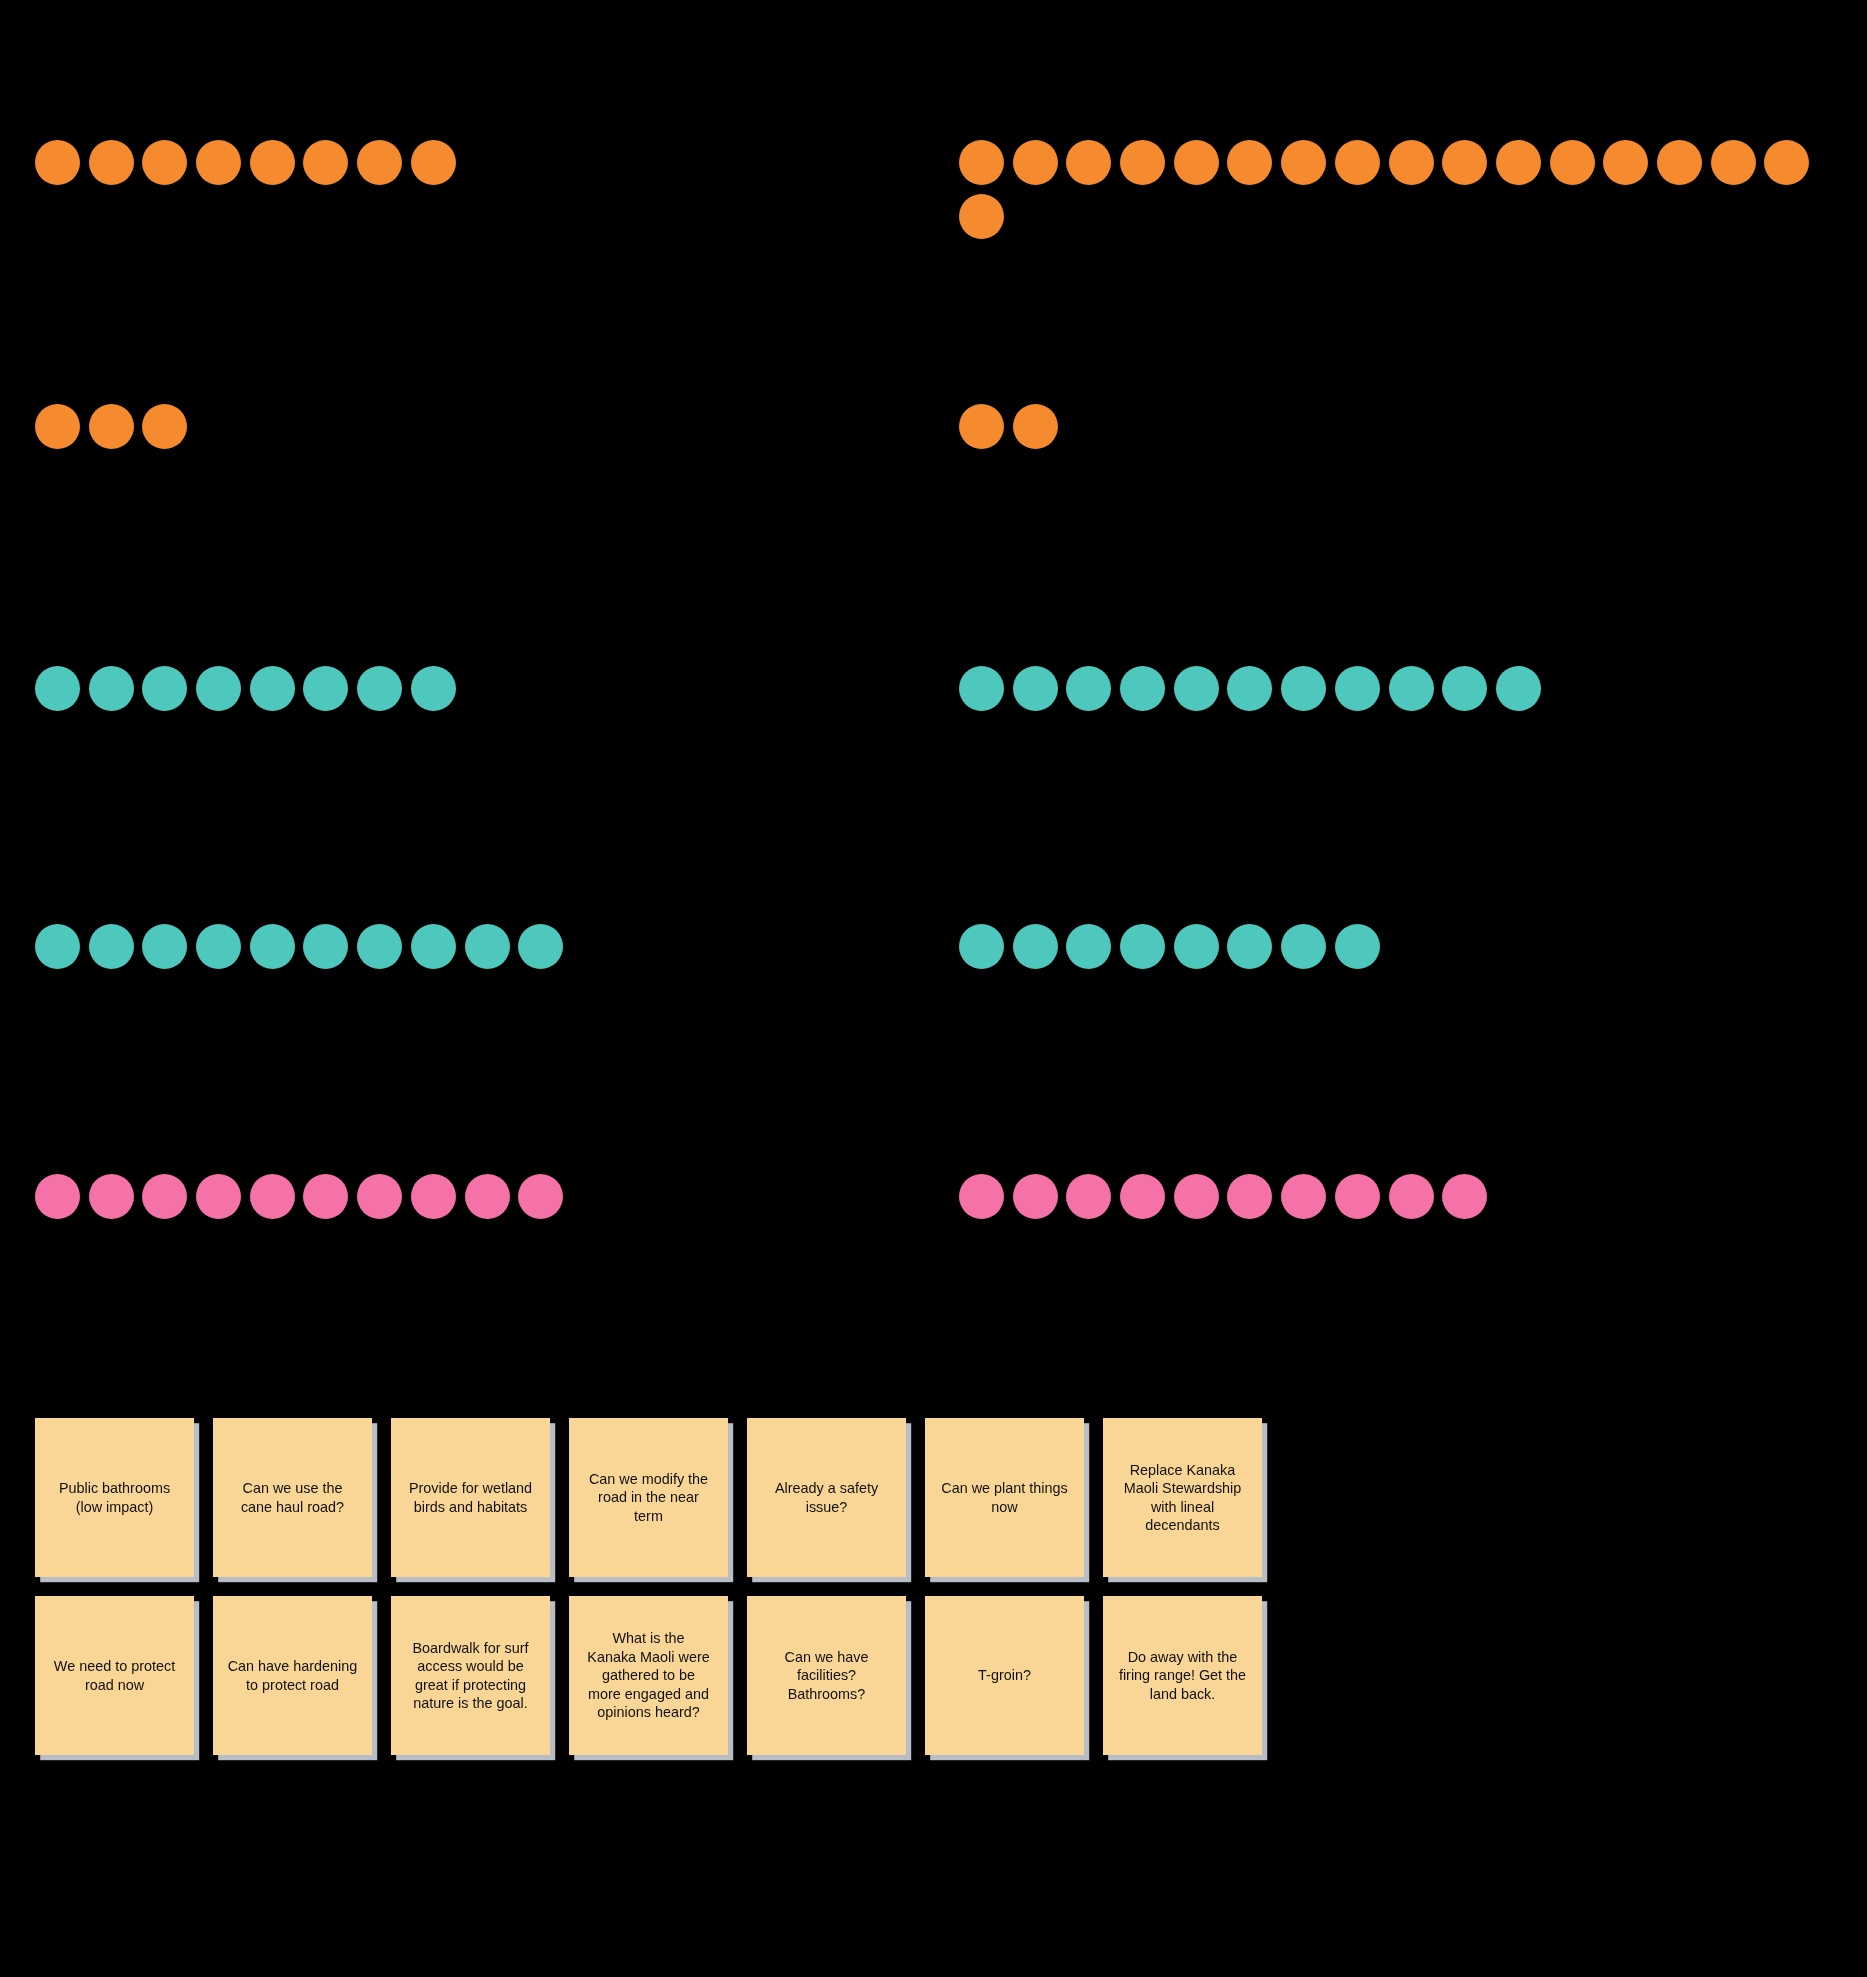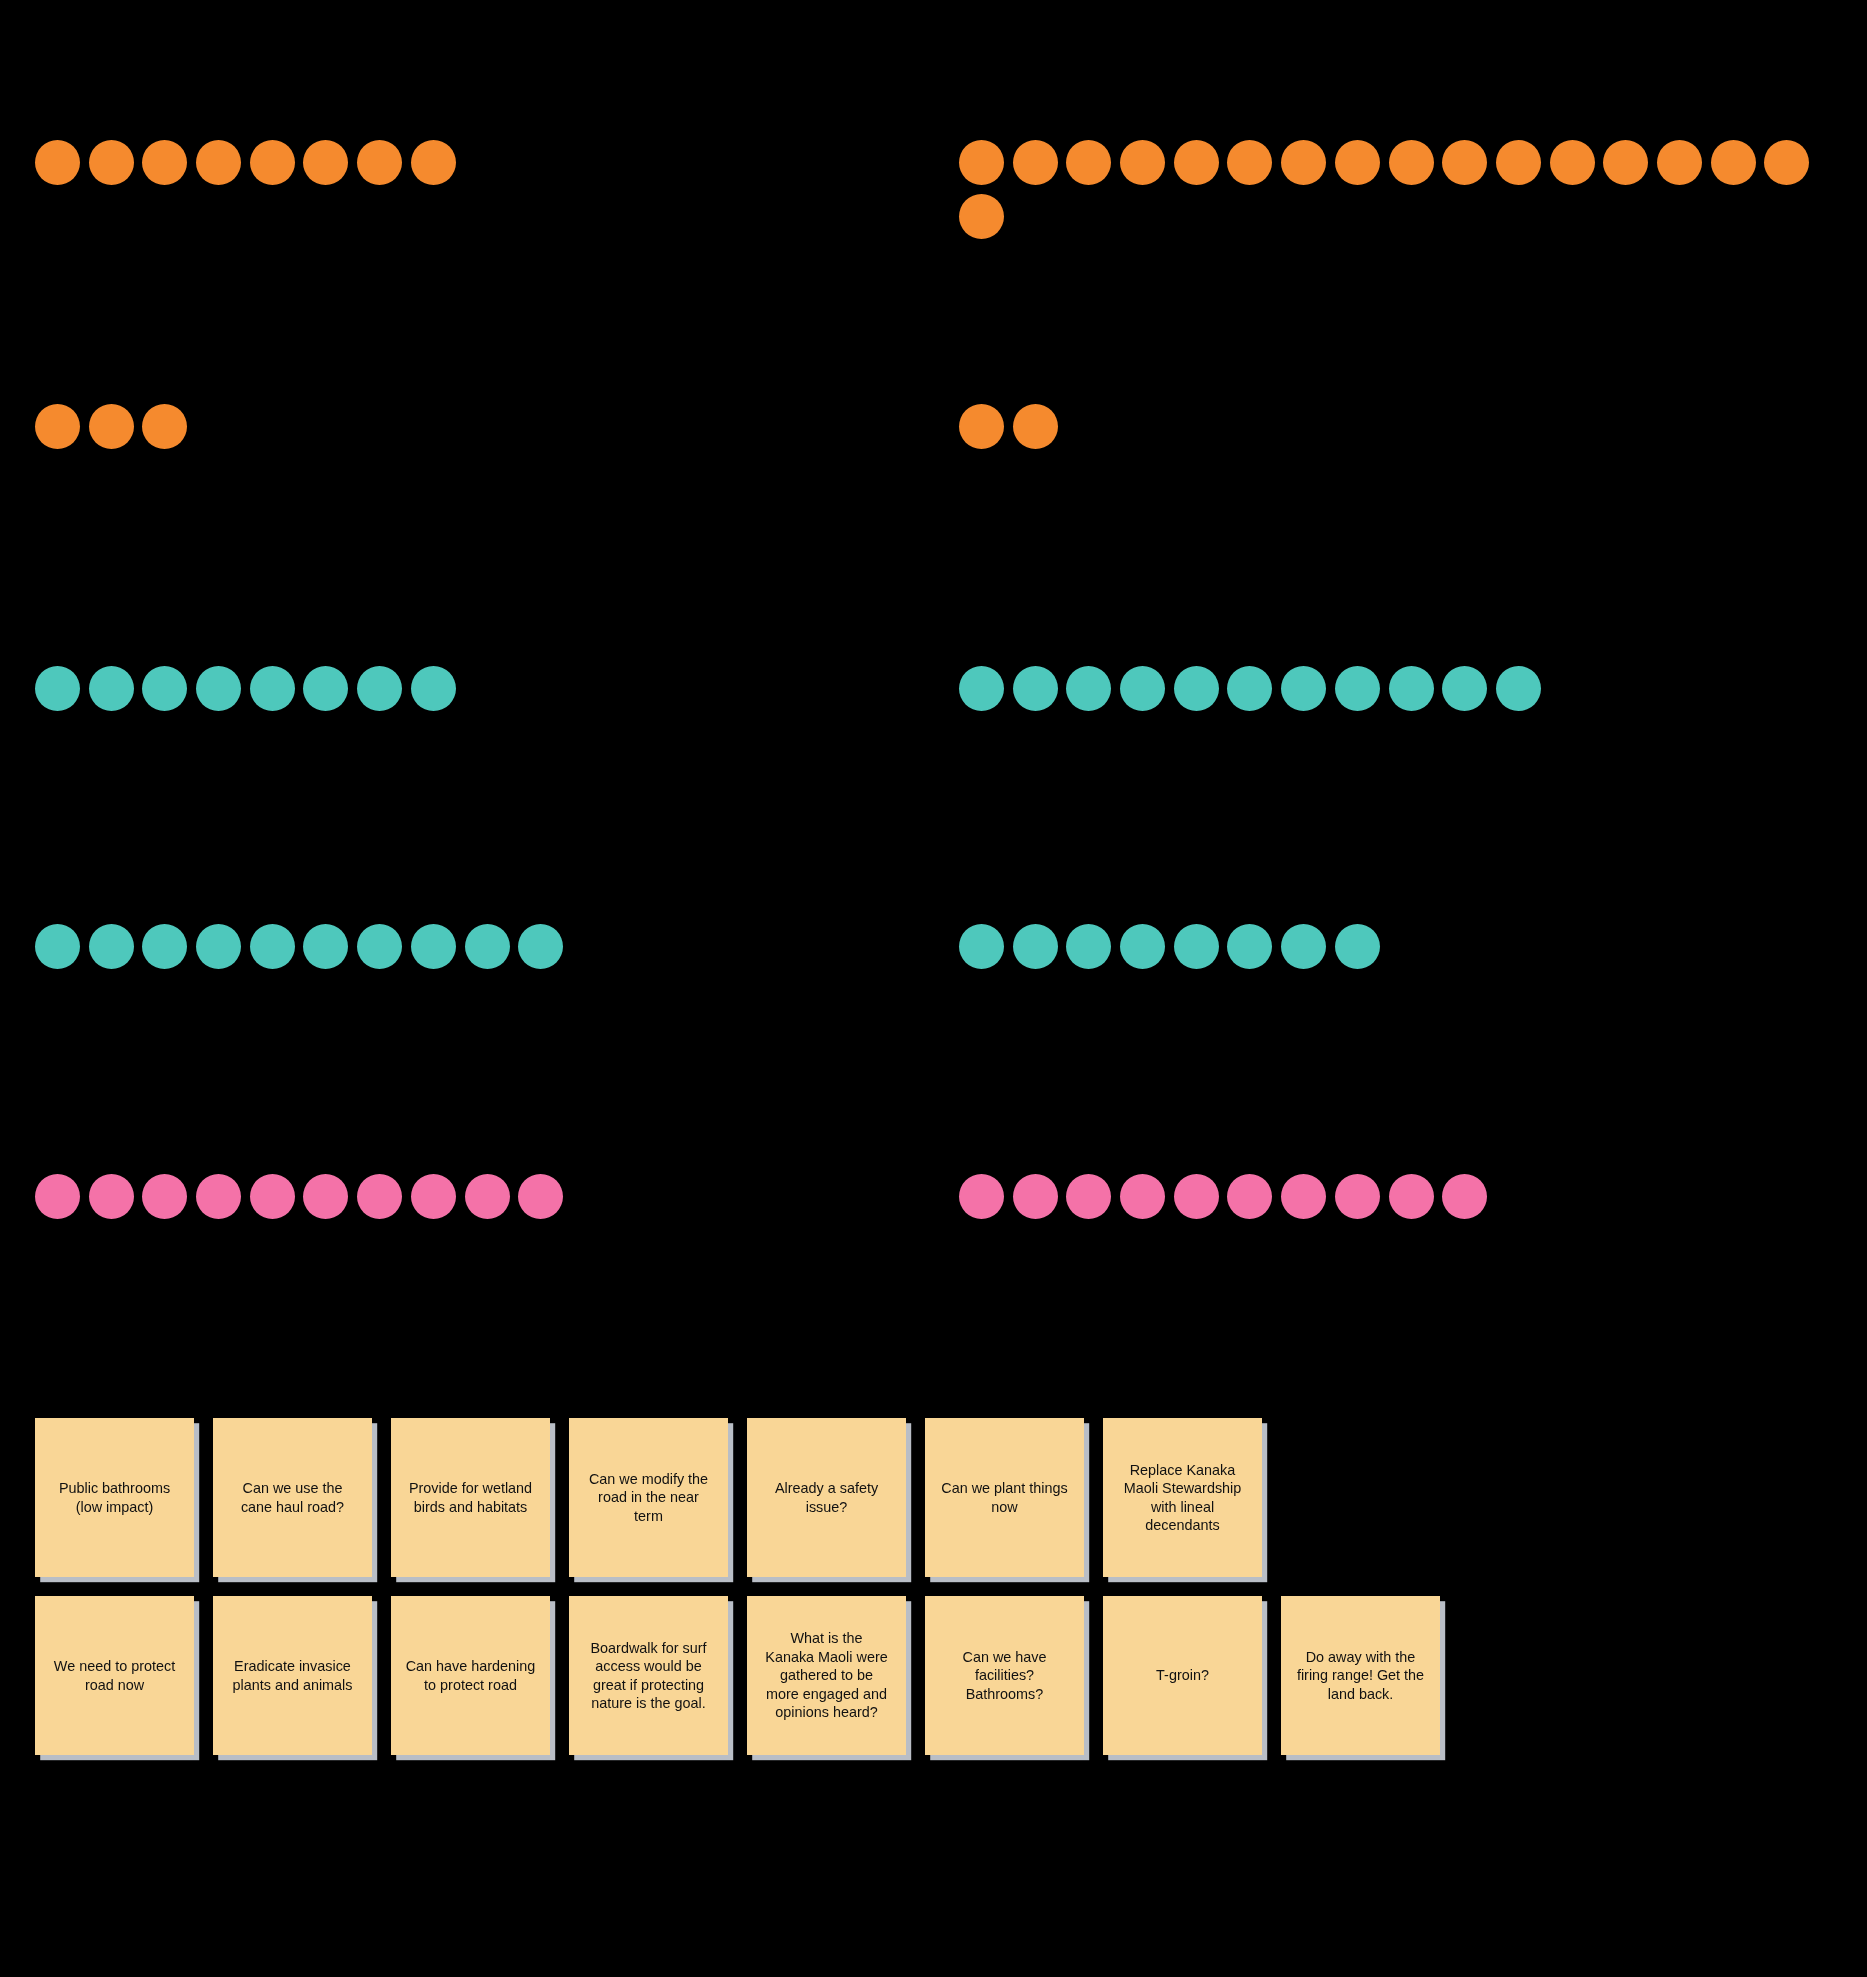--- a/index.html
+++ b/index.html
@@ -245,24 +245,20 @@
 with lineal
 decendants</div>
       </div>
     </div>
     <div class="note-row">
       <div class="note">
         <div class="note-text">We need to protect
 road now</div>
       </div>
       <div class="note">
-        <div class="note-text">Eradicate invasice
-plants and animals</div>
-      </div>
-      <div class="note">
         <div class="note-text">Can have hardening
 to protect road</div>
       </div>
       <div class="note">
         <div class="note-text">Boardwalk for surf
 access would be
 great if protecting
 nature is the goal.</div>
       </div>
       <div class="note">

